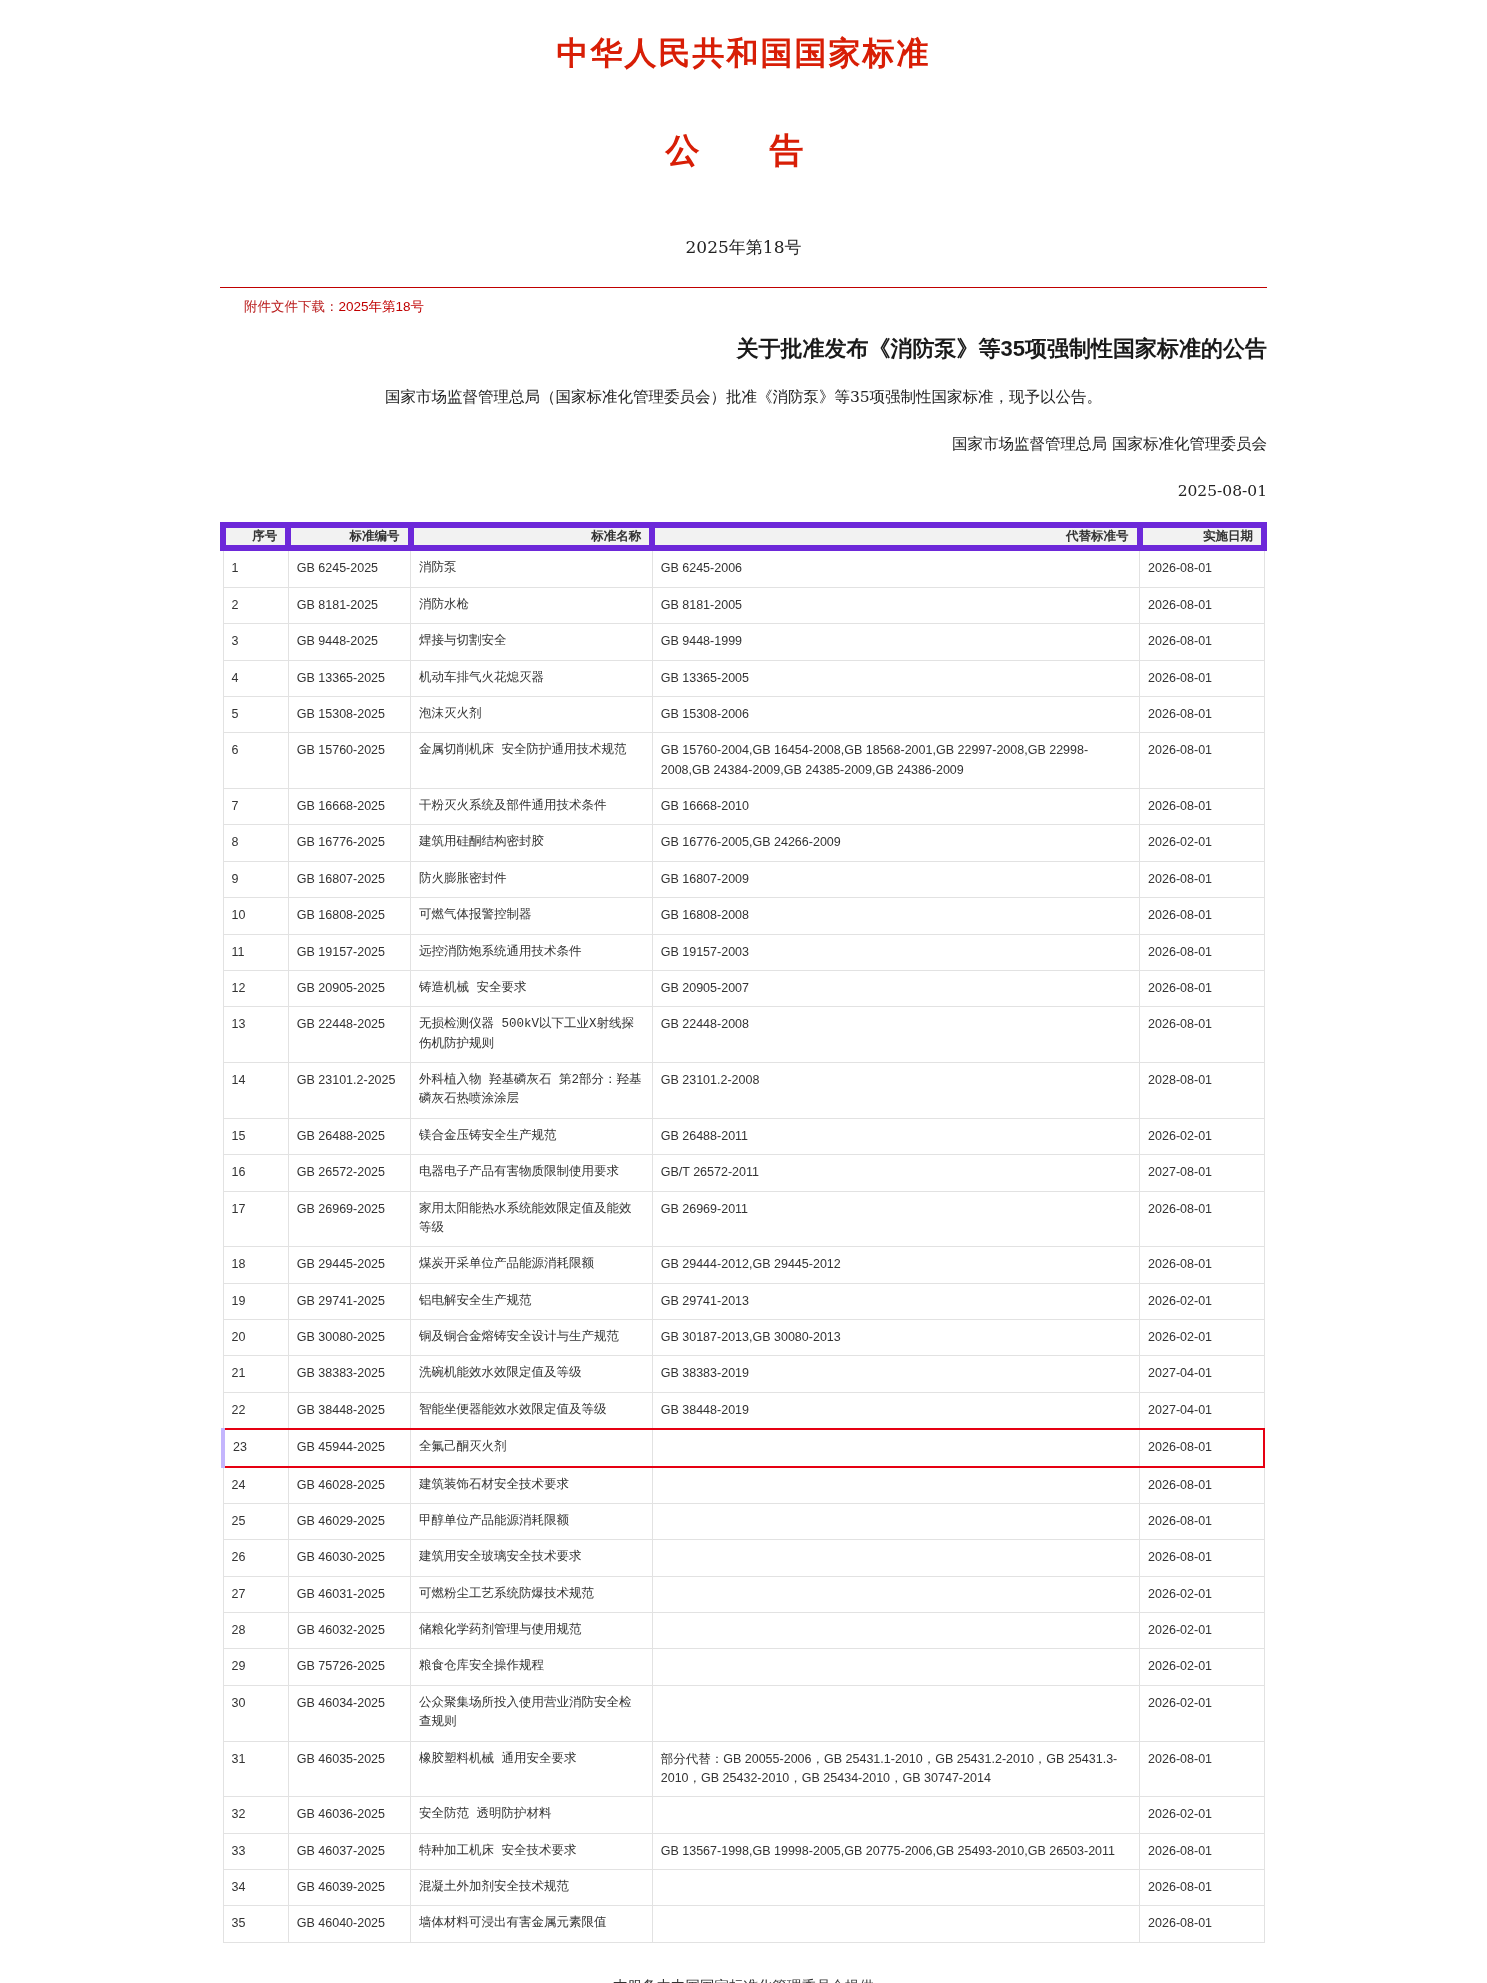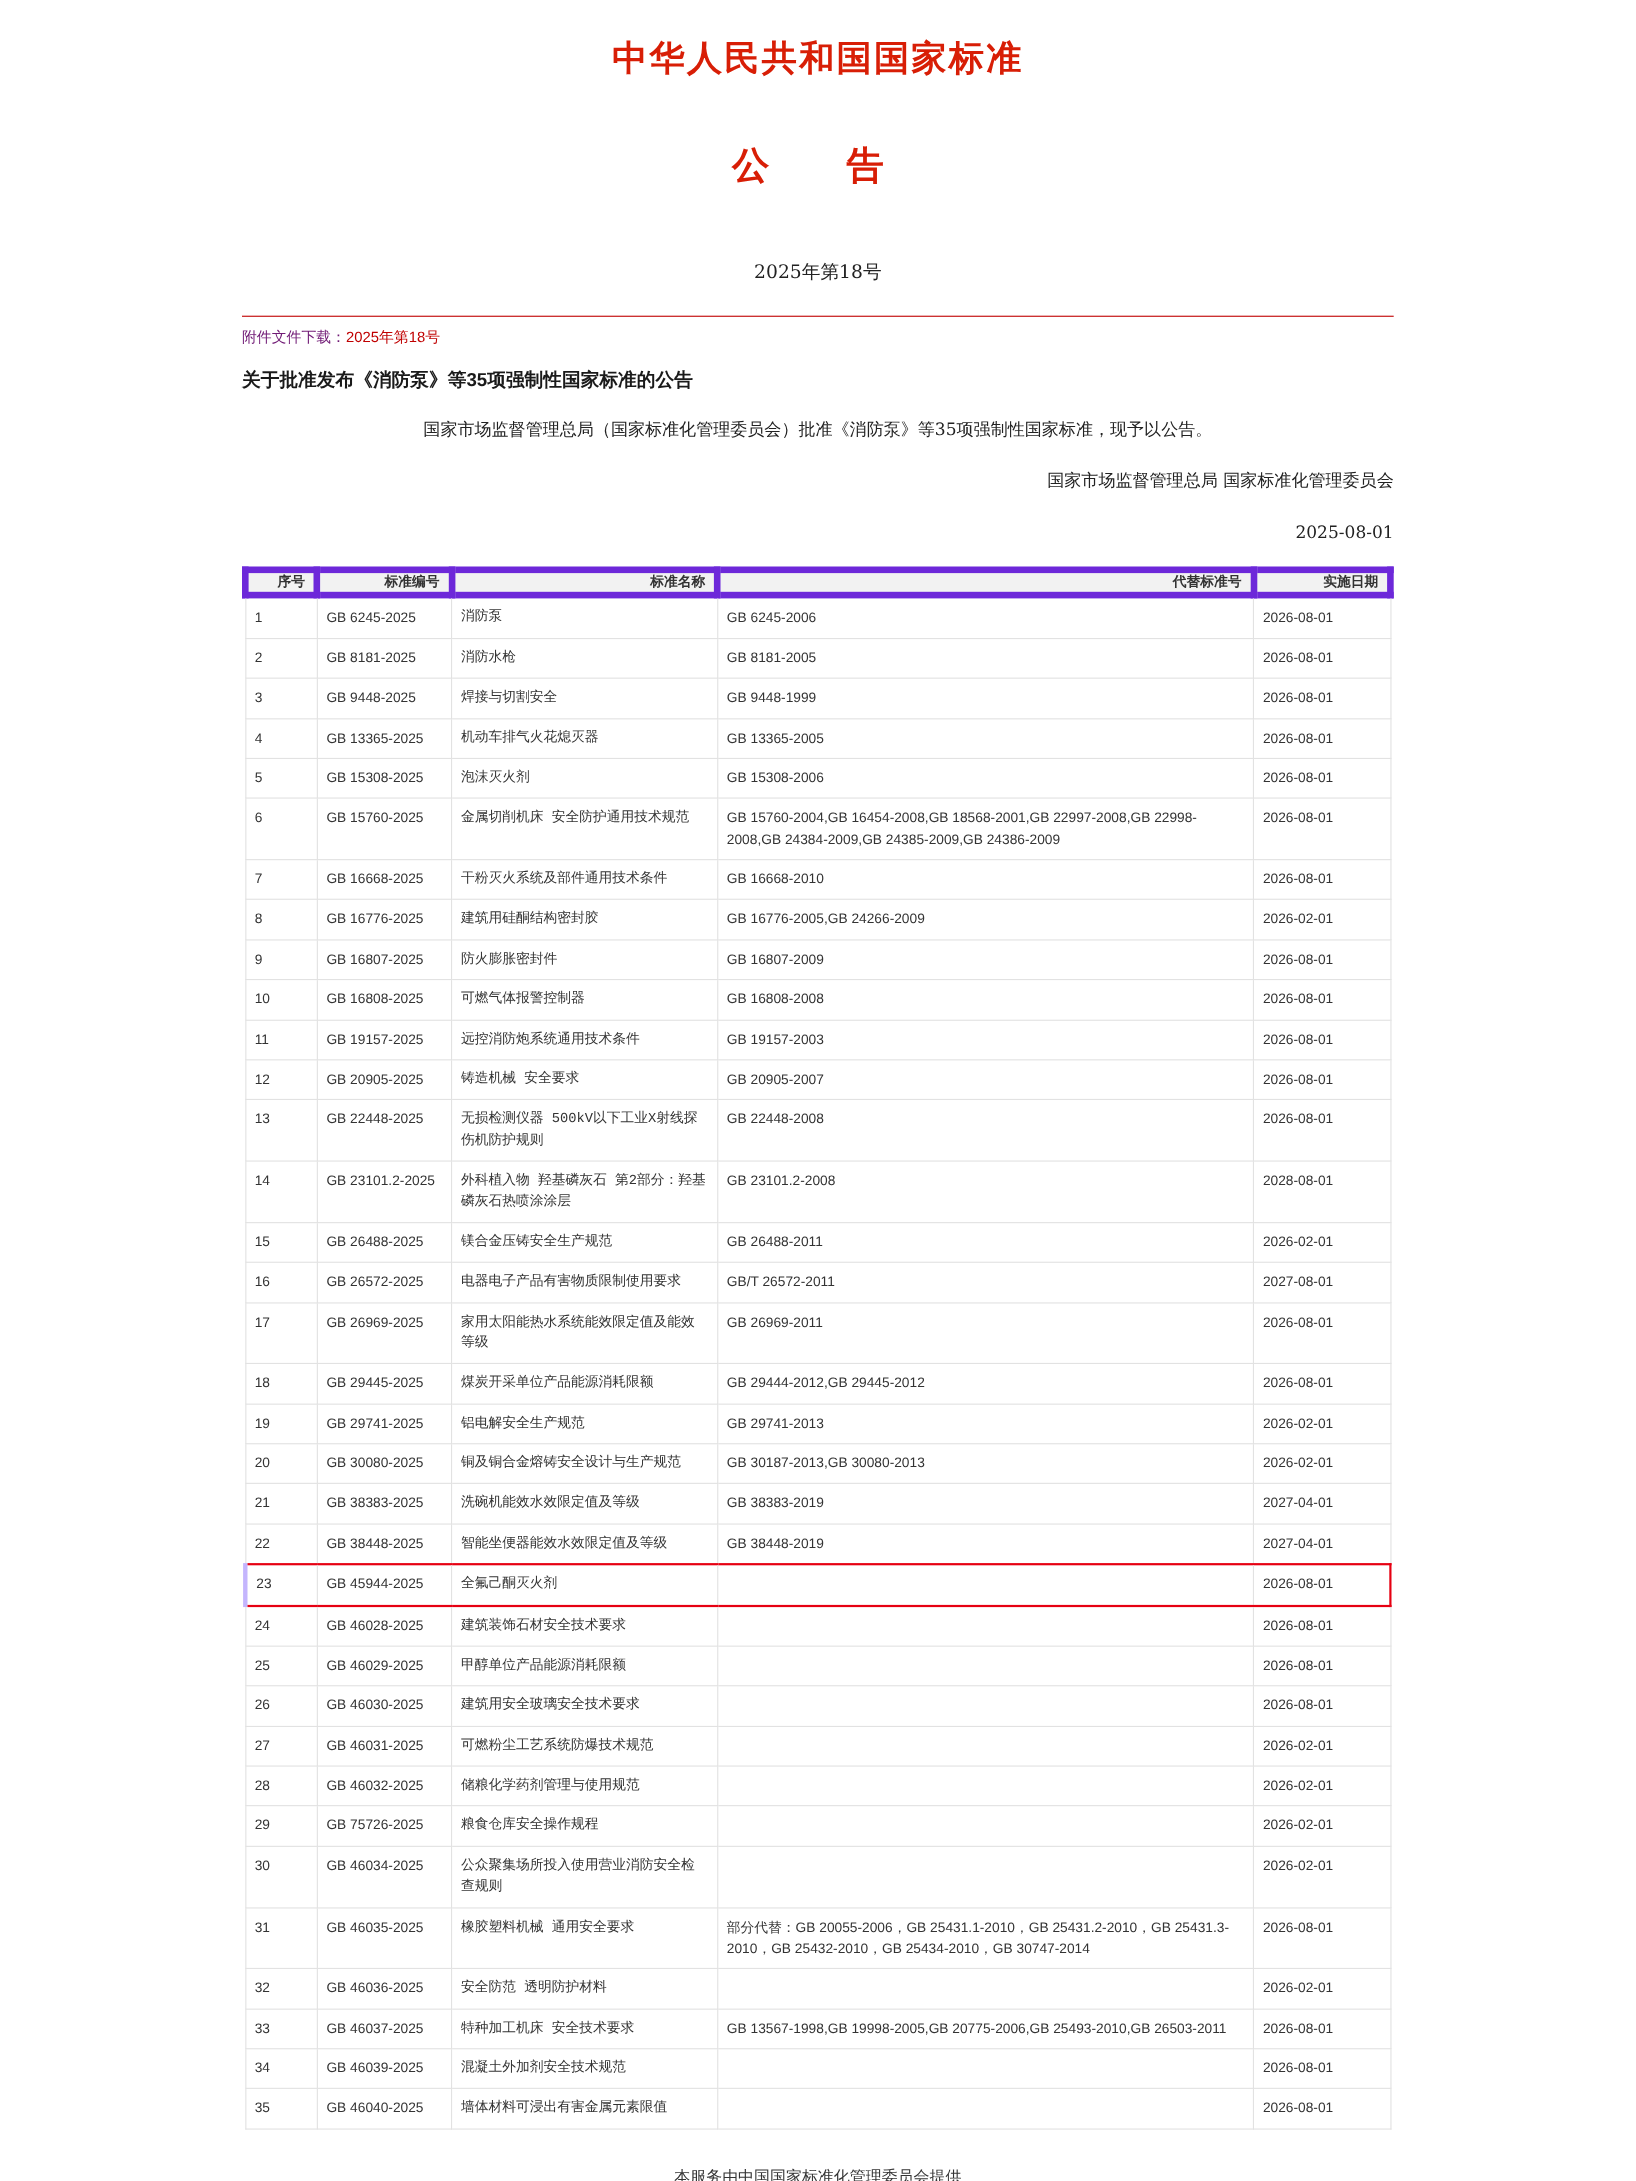--- a/index.html
+++ b/index.html
@@ -54,31 +54,32 @@
     border-top: 1.5px solid #c00000;
     height: 0;
   }
   .attach-line {
     width: 1047px;
     margin: 10px auto 0 auto;
     font-size: 13.5px;
     color: #333333;
   }
   .attach-line .label {
-    color: #701a75;
+    color: #b91c1c;
+    margin-left: 24px;
   }
   .attach-line a {
     color: #c00000;
     text-decoration: none;
   }
   .doc-title {
     width: 1047px;
     margin: 18px auto 0 auto;
-    text-align: left;
-    font-size: 17px;
+    text-align: right;
+    font-size: 22px;
     font-weight: bold;
     color: #1a1a1a;
     font-family: "Liberation Sans", sans-serif;
   }
   .doc-body {
     width: 1047px;
     margin: 20px auto 0 auto;
     font-size: 15.5px;
     color: #222222;
     text-align: center;

